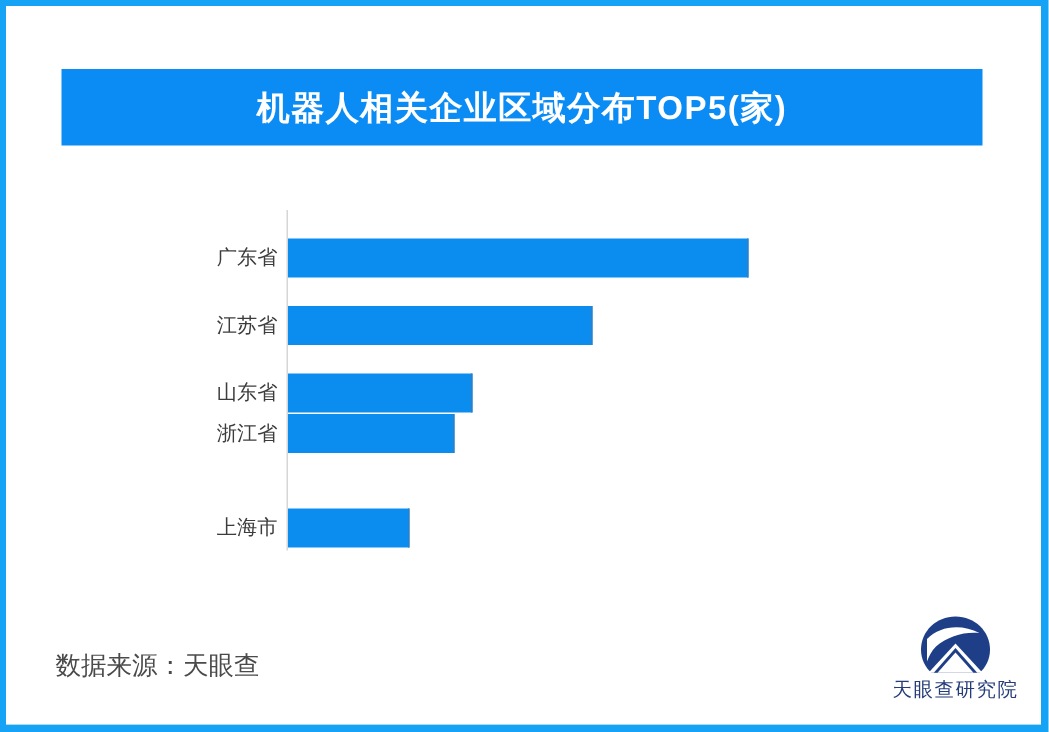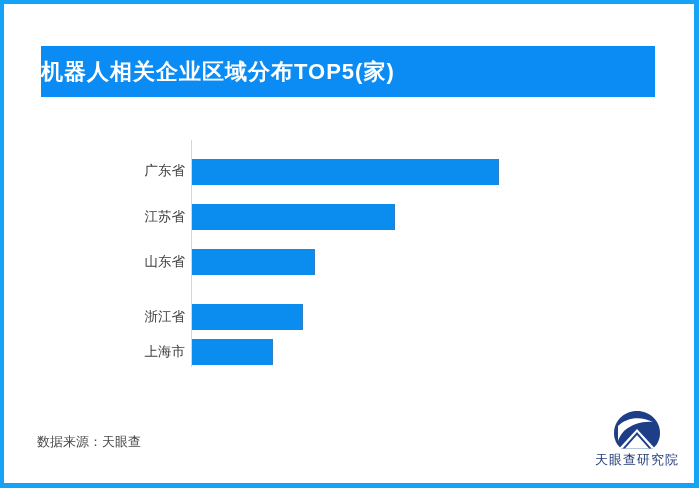--- a/index.html
+++ b/index.html
@@ -41,20 +41,21 @@
   
   #title-banner {
     position: absolute;
     left: 37px;
     top: 42px;
     width: 614px;
     height: 51px;
     background: #0b8cf5;
     display: flex;
     align-items: center;
+    justify-content: center;
   }
   #title-text {
     color: #ffffff;
     font-size: 22px;
     font-weight: bold;
     letter-spacing: 1px;
     line-height: 1;
     white-space: nowrap;
   }
 
@@ -109,21 +110,21 @@
     height: 26px;
     background: #0b8df0;
     border-right: 1px solid #2f7fc4;
   }
 
   
   #source-note {
     position: absolute;
     left: 33px;
     top: 431px;
-    font-size: 13px;
+    font-size: 17px;
     color: #4a4a4a;
     line-height: 1;
     white-space: nowrap;
   }
 
   #brand-logo {
     position: absolute;
     left: 578px;
     top: 405px;
     width: 110px;
@@ -157,42 +158,42 @@
 
     <div id="title-banner">
       <div id="title-text">机器人相关企业区域分布TOP5(家)</div>
     </div>
 
     <div id="chart-area">
       <div id="chart-plot">
 
         <div id="y-axis-line" style="background: rgb(214, 214, 214);"></div>
 
-        <div class="bar-row" style="top:16px;font-family:Liberation Mono, monospace;">
+        <div class="bar-row" style="top:16px;">
           <div class="bar-label">广东省</div>
           <div class="bar-track">
             <div class="bar-fill" style="width: 306px; background: rgb(11, 141, 240); border-right-color: rgb(47, 127, 196);"></div>
           </div>
         </div>
 
         <div class="bar-row" style="top:106px;">
           <div class="bar-label">山东省</div>
           <div class="bar-track">
             <div class="bar-fill" style="width: 122px; background: rgb(11, 141, 240); border-right-color: rgb(47, 127, 196);"></div>
           </div>
         </div>
 
         <div class="bar-row" style="top:61px;">
           <div class="bar-label">江苏省</div>
           <div class="bar-track">
             <div class="bar-fill" style="width: 202px; background: rgb(11, 141, 240); border-right-color: rgb(47, 127, 196);"></div>
           </div>
         </div>
 
-        <div class="bar-row" style="top:161px;text-decoration:underline;">
+        <div class="bar-row" style="top:133px;text-decoration:underline;">
           <div class="bar-label">浙江省</div>
           <div class="bar-track">
             <div class="bar-fill" style="width: 110px; background: rgb(11, 141, 240); border-right-color: rgb(47, 127, 196);"></div>
           </div>
         </div>
 
         <div class="bar-row" style="top:196px;text-decoration:underline;">
           <div class="bar-label">上海市</div>
           <div class="bar-track">
             <div class="bar-fill" style="width: 80px; background: rgb(11, 141, 240); border-right-color: rgb(47, 127, 196);"></div>

